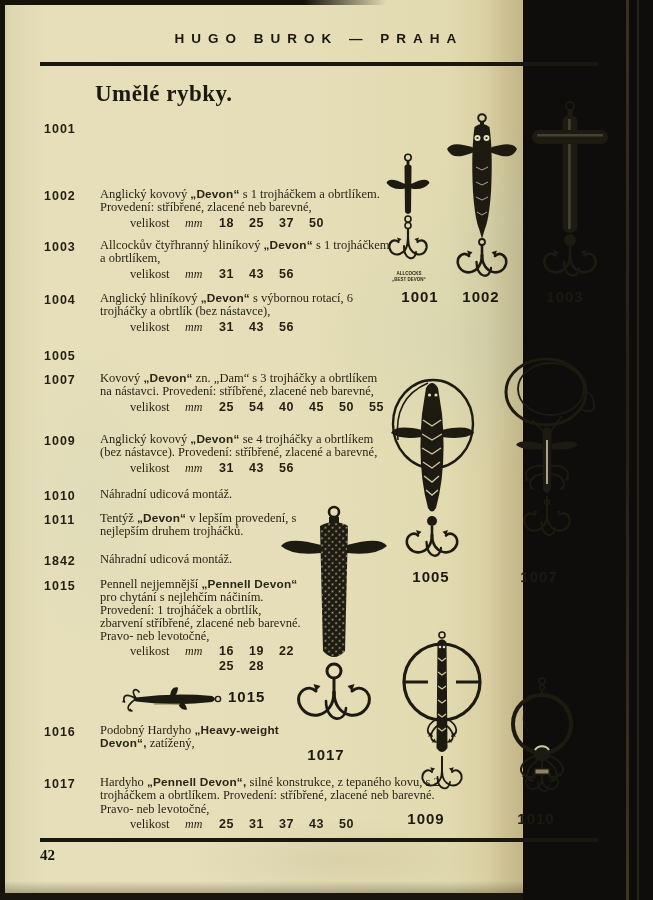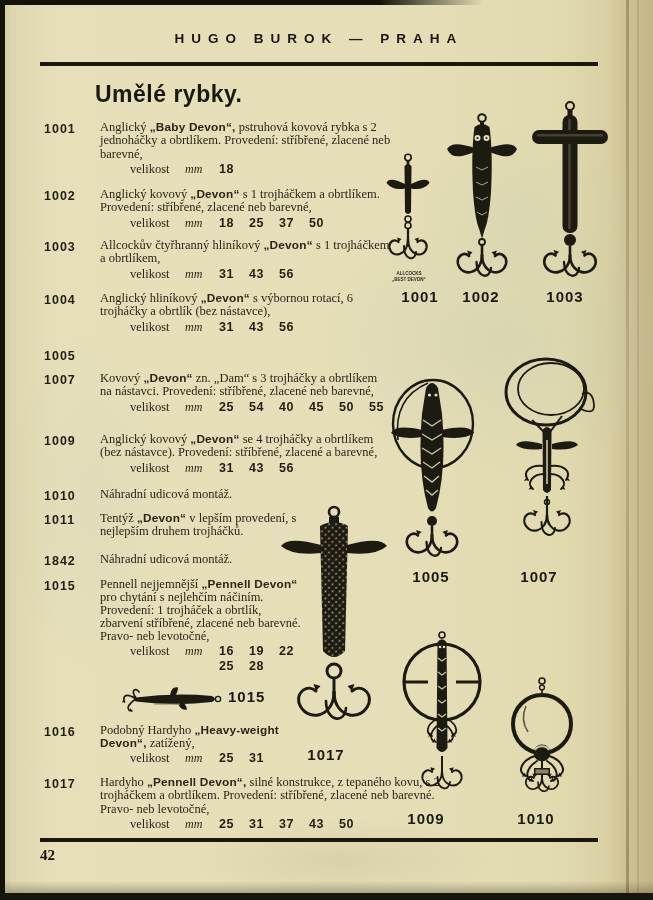--- a/index.html
+++ b/index.html
@@ -2,21 +2,21 @@
 <html><head>
 <meta charset="utf-8">
 <style>
   html,body{margin:0;padding:0;}
   body{
     width:653px;height:900px;position:relative;overflow:hidden;
     background:#0e0d0b;
     font-family:"Liberation Serif",serif;
   }
   .page{
-    position:absolute;left:0;top:0;width:653px;height:900px;
+    position:absolute;left:0;top:0;width:523px;height:900px;
     background:
       radial-gradient(ellipse 260px 190px at 500px 340px, rgba(175,198,178,.22), transparent 70%),
       radial-gradient(ellipse 150px 120px at 520px 210px, rgba(175,200,182,.18), transparent 70%),
       radial-gradient(ellipse 120px 240px at 90px 500px, rgba(190,200,180,.14), transparent 70%),
       radial-gradient(ellipse 220px 60px at 340px 860px, rgba(150,132,88,.14), transparent 70%),
       linear-gradient(90deg,#cfc79f 0%,#ded7b1 2%,#e6dfba 9%,#e5deb8 58%,#e2daaf 86%,#d9cfa3 93%,#cdc193 96.5%,#c3b588 100%);
   }
   .edge-top{position:absolute;left:0;top:0;width:100%;height:5px;
     background:linear-gradient(90deg,#141209 0%,#141209 58%,rgba(20,18,9,0) 74%);}
   .edge-left{position:absolute;left:0;top:0;width:5px;height:100%;background:#131109;}
@@ -27,21 +27,21 @@
     background:linear-gradient(180deg,rgba(112,96,58,.45),rgba(112,96,58,.22) 45%,rgba(112,96,58,.5));}
   .crease-soft{position:absolute;left:637px;top:0;width:2px;height:100%;background:rgba(128,112,72,.22);}
 
   .header-line{position:absolute;top:31px;left:40px;width:558px;text-align:center;
     font-family:"Liberation Sans",sans-serif;font-weight:bold;font-size:13.5px;
     letter-spacing:7px;color:#191710;}
   .rule{position:absolute;left:40px;width:558px;height:4px;background:#191710;}
   #rule-top{top:62px;}
   #rule-bottom{top:838px;}
   .page-title{position:absolute;left:95px;top:81px;
-    font-family:Liberation Sans, sans-serif;font-weight:bold;font-size:23px;
+    font-family:Liberation Serif, serif;font-weight:bold;font-size:23px;
     letter-spacing:.5px;color:#1b1810;}
 
   .item{position:absolute;left:44px;color:#2a2517;}
   .item-num{position:absolute;left:0;top:1px;
     font-family:"Liberation Sans",sans-serif;font-weight:bold;font-size:12.5px;letter-spacing:1px;color:#221e12;}
   .item-body{margin-left:56px;width:292px;font-size:12.5px;line-height:13.4px;}
   .item.narrow .item-body{width:205px;line-height:13px;}
   .item.wide .item-body{width:356px;}
   .item-desc b{font-family:"Liberation Sans",sans-serif;font-weight:bold;font-size:11.8px;letter-spacing:.2px;}
   .size-line{white-space:nowrap;margin-top:2px;padding-left:30px;}
@@ -63,26 +63,20 @@
 </head>
 <body>
 
 <div class="page">
   <div class="header-line">HUGO BUROK — PRAHA</div>
   <div class="rule" id="rule-top"></div>
   <div class="page-title">Umělé rybky.</div>
 
   <div class="item" style="top:121px">
     <div class="item-num">1001</div>
-    <div class="item-body">
-        <div class="item-desc"><span>Anglický </span><b>„Baby Devon“,</b><span> pstruhová kovová rybka s 2 jednoháčky a obrtlíkem. Provedení: stříbřené, zlacené neb barevné,</span></div>
-        <div class="item-sizes">
-          <div class="size-line"><span class="size-label">velikost</span><span class="size-unit">mm</span><span class="size-val">18</span></div>
-        </div>
-      </div>
   </div>
   <div class="item" style="top:188px">
     <div class="item-num">1002</div>
     <div class="item-body">
         <div class="item-desc"><span>Anglický kovový </span><b>„Devon“</b><span> s 1 trojháčkem a obrtlíkem. Provedení: stříbřené, zlacené neb barevné,</span></div>
         <div class="item-sizes">
           <div class="size-line"><span class="size-label">velikost</span><span class="size-unit">mm</span><span class="size-val">18</span><span class="size-val">25</span><span class="size-val">37</span><span class="size-val">50</span></div>
         </div>
       </div>
   </div>
@@ -153,23 +147,20 @@
         <div class="item-sizes">
           <div class="size-line"><span class="size-label">velikost</span><span class="size-unit">mm</span><span class="size-val">16</span><span class="size-val">19</span><span class="size-val">22</span></div>
           <div class="size-line"><span class="size-label"></span><span class="size-unit"></span><span class="size-val">25</span><span class="size-val">28</span></div>
         </div>
       </div>
   </div>
   <div class="item narrow" style="top:724px">
     <div class="item-num">1016</div>
     <div class="item-body">
         <div class="item-desc"><span>Podobný Hardyho </span><b>„Heavy-weight Devon“,</b><span> zatížený,</span></div>
-        <div class="item-sizes">
-          <div class="size-line"><span class="size-label">velikost</span><span class="size-unit">mm</span><span class="size-val">25</span><span class="size-val">31</span></div>
-        </div>
       </div>
   </div>
   <div class="item wide" style="top:776px">
     <div class="item-num">1017</div>
     <div class="item-body">
         <div class="item-desc"><span>Hardyho </span><b>„Pennell Devon“,</b><span> silné konstrukce, z tepaného kovu, s 2 trojháčkem a obrtlíkem. Provedení: stříbřené, zlacené neb barevné. Pravo- neb levotočné,</span></div>
         <div class="item-sizes">
           <div class="size-line"><span class="size-label">velikost</span><span class="size-unit">mm</span><span class="size-val">25</span><span class="size-val">31</span><span class="size-val">37</span><span class="size-val">43</span><span class="size-val">50</span></div>
         </div>
       </div>

